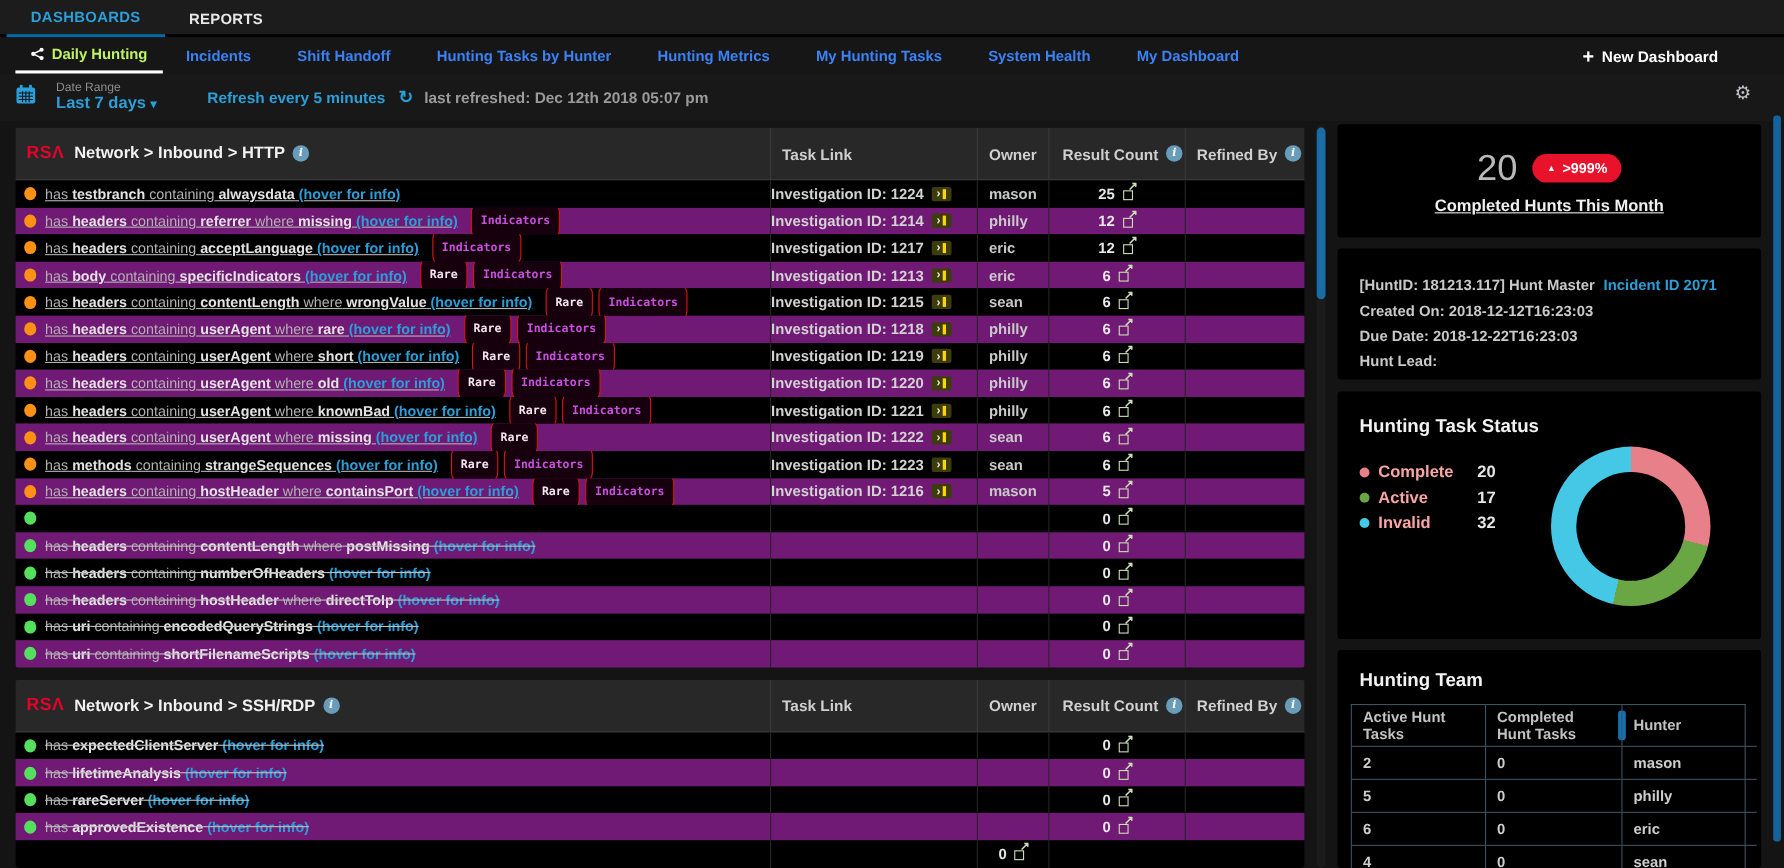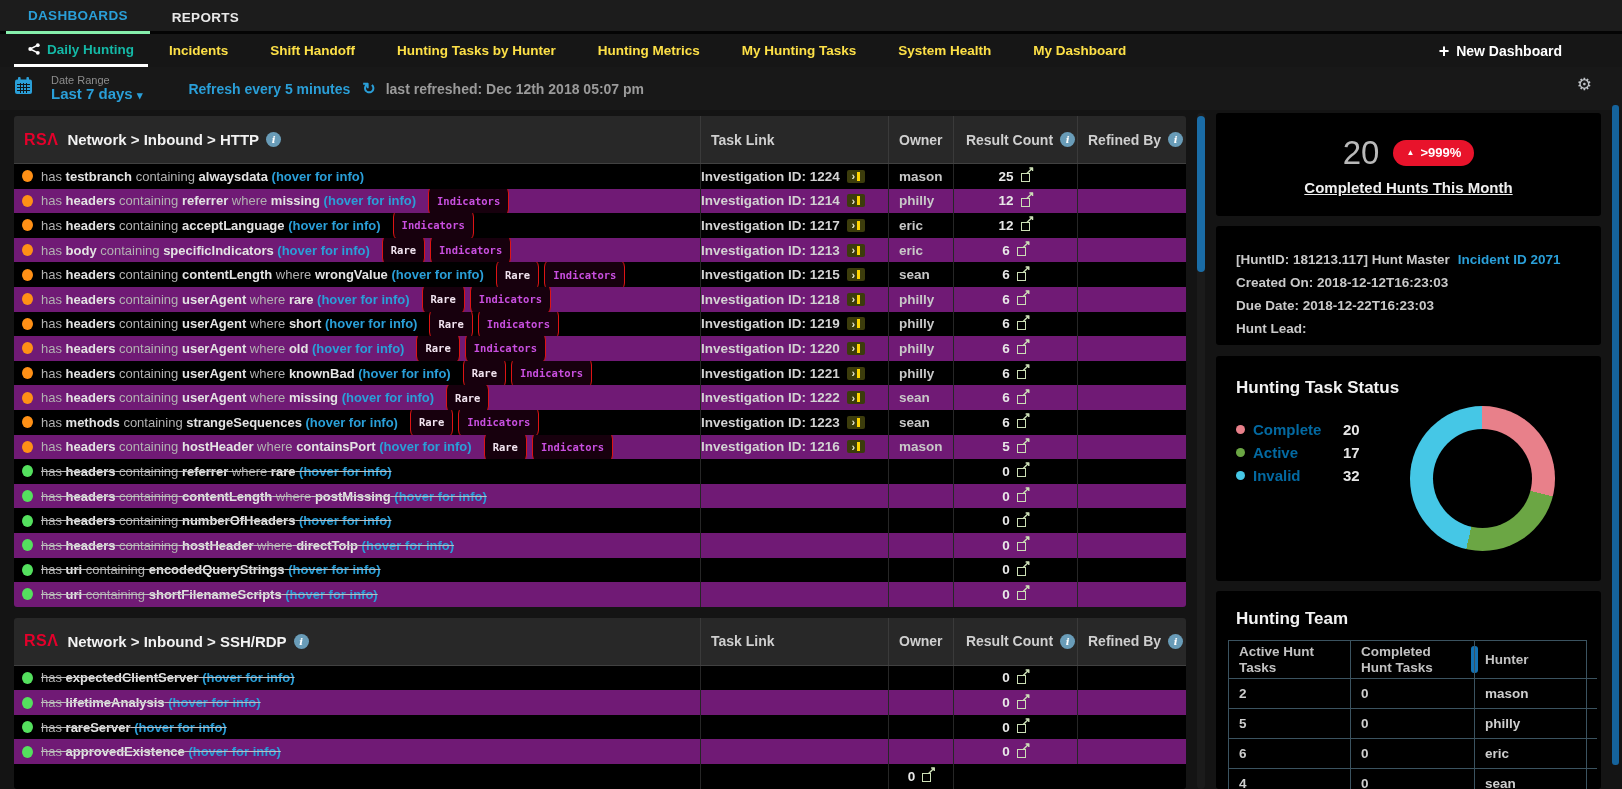--- a/index.html
+++ b/index.html
@@ -3,25 +3,25 @@
 <meta charset="utf-8">
 <style>
   html,body{margin:0;padding:0;background:#0b0b0b;}
   *{box-sizing:border-box;}
   .screen{position:relative;width:1622px;height:789px;background:#141414;overflow:hidden;
           font-family:"Liberation Sans",sans-serif;-webkit-font-smoothing:antialiased;}
 
   
   .topbar{height:34px;background:#1c1c1c;display:flex;align-items:stretch;padding-left:6px;border-bottom:3px solid #040404;}
   .top-tab{display:flex;align-items:center;padding:0 22px;font-size:13.5px;font-weight:bold;color:#e8e8e8;cursor:pointer;margin-bottom:-3px;letter-spacing:.3px;}
-  .top-tab.active{color:#2a9fd8;border-bottom:3px solid #86efac;text-align:right;}
+  .top-tab.active{color:#2a9fd8;border-bottom:3px solid #0369a1;text-align:right;}
 
   .tabbar{height:33px;background:#161616;display:flex;align-items:stretch;padding-left:14px;position:relative;}
-  .dash-tab{display:flex;align-items:center;gap:7px;padding:0 21px;font-size:13.5px;font-weight:bold;color:#fde047;cursor:pointer;}
-  .dash-tab.active{border-bottom:3px solid #fff;color:#14b8a6;padding:0 14px;}
+  .dash-tab{display:flex;align-items:center;gap:7px;padding:0 21px;font-size:13.5px;font-weight:bold;color:#3b82f6;cursor:pointer;}
+  .dash-tab.active{border-bottom:3px solid #fff;color:#bef264;padding:0 14px;}
   .new-dash{position:absolute;right:60px;top:0;bottom:0;display:flex;align-items:center;gap:7px;color:#fff;font-weight:bold;font-size:14px;cursor:pointer;}
   .new-dash .plus{font-size:18px;font-weight:bold;line-height:1;}
 
   
   .toolbar{height:43px;display:flex;align-items:center;padding:0 14px;background:#181818;position:relative;}
   .dr-group{display:flex;align-items:flex-start;gap:18px;}
   .dr-text{display:flex;flex-direction:column;line-height:1.1;}
   .dr-label{font-size:11px;color:#8d8d8d;}
   .dr-value{font-size:15px;font-weight:bold;color:#2a9fd8;cursor:pointer;}
   .caret{font-size:11px;color:#2a9fd8;}
@@ -51,21 +51,21 @@
              margin-left:7px;flex:none;cursor:pointer;}
   .t-row{height:24.6px;}
   .t-row.odd{background:#000;}
   .t-row.even{background:#701a75;}
   .t-row>div{display:flex;align-items:center;overflow:hidden;white-space:nowrap;}
   .t-row>div+div{border-left:1px solid #262626;}
   .cell-rule{padding-left:8px;gap:8px;}
   .dot{width:11px;height:12px;border-radius:50%;flex:none;}
   .dot.orange{background:#ff9016;}
   .dot.green{background:#54e05e;}
-  .rule{font-size:13px;color:#b2b2b2;}
+  .rule{font-size:13px;color:#b2b2b2;text-decoration:underline;}
   .rule b{color:#e3e3e3;}
   .rule .hov{color:#2a9fd8;font-weight:600;}
   .rule.struck{text-decoration:line-through;text-decoration-color:#bfbfbf;}
   .badges{display:inline-flex;gap:5px;margin-left:4px;}
   .badge{display:inline-flex;align-items:center;height:34px;padding:0 8px;border:1.5px solid #dd1414;border-radius:9px;
          background:#17000d;font-family:"DejaVu Sans Mono",monospace;font-size:10.5px;font-weight:bold;}
   .badge.rare{color:#f2e4f0;}
   .badge.indicators{color:#c94fe0;}
   .cell-link{font-size:13.5px;font-weight:bold;color:#d2d2d2;cursor:pointer;}
   .inv-icon{display:inline-flex;align-items:center;justify-content:center;gap:2px;width:18px;height:13px;background:#3c3c0c;
@@ -87,21 +87,21 @@
             font-size:13px;font-weight:bold;}
   .kpi-pill .tri{font-size:8px;line-height:1;}
   .kpi-label{margin-top:7px;font-size:15px;font-weight:bold;color:#f0f0f0;text-decoration:underline;}
   .hunt-card{height:119px;margin-bottom:11px;padding:22px 20px 0 20px;font-size:13.5px;font-weight:bold;color:#c9c9c9;line-height:23px;}
   .hunt-card .lnk{color:#2a9fd8;font-weight:bold;cursor:pointer;margin-left:8px;}
   .status-card{height:225px;position:relative;padding:22px 0 0 20px;}
   .panel-title{font-size:17px;font-weight:bold;color:#f2f2f2;}
   .legend{margin-top:20px;}
   .legend-row{display:flex;align-items:center;height:23px;}
   .legend-dot{width:9px;height:9px;border-radius:50%;margin-right:8px;flex:none;}
-  .legend-label{width:90px;font-size:15px;font-weight:bold;color:#0369a1;}
+  .legend-label{width:90px;font-size:15px;font-weight:bold;color:#fca5a5;}
   .legend-value{font-size:15px;font-weight:bold;color:#e6e6e6;}
   .donut{position:absolute;left:194px;top:50px;width:145px;height:145px;border-radius:50%;}
   .donut .hole{position:absolute;left:23px;top:23px;width:99px;height:99px;border-radius:50%;background:#000;}
   .team-card{height:198px;margin-bottom:0;padding:18px 14px 0 12px;position:relative;overflow:hidden;}
   .team-title{margin-left:8px;}
   .team-table{margin-top:11px;border:1px solid #3b5360;border-bottom:none;}
   .team-row{display:grid;grid-template-columns:121px 124px 123px;}
   .team-row>div{border-bottom:1px solid #3b5360;padding:0 10px;display:flex;align-items:center;font-weight:bold;}
   .team-row>div+div{border-left:1px solid #3b5360;}
   .team-head>div{height:38px;font-size:13.5px;color:#c2c2c2;line-height:16px;position:relative;}
@@ -508,21 +508,20 @@
             <span class="ext-icon">
               <span class="box"></span>
               <span class="arr">↗</span>
             </span>
           </div>
           <div></div>
         </div>
         <div class="grid-row t-row odd">
           <div class="cell-rule">
             <span class="dot green"></span>
-            <span class="rule struck"><span>has</span><b> headers</b><span> containing</span><b> referrer</b><span> where</span><b> rare</b><span class="hov"> (hover for info)</span></span>
           </div>
           <div class="cell-link"></div>
           <div class="cell-owner"></div>
           <div class="cell-count">
             <span>0</span>
             <span class="ext-icon">
               <span class="box"></span>
               <span class="arr">↗</span>
             </span>
           </div>

